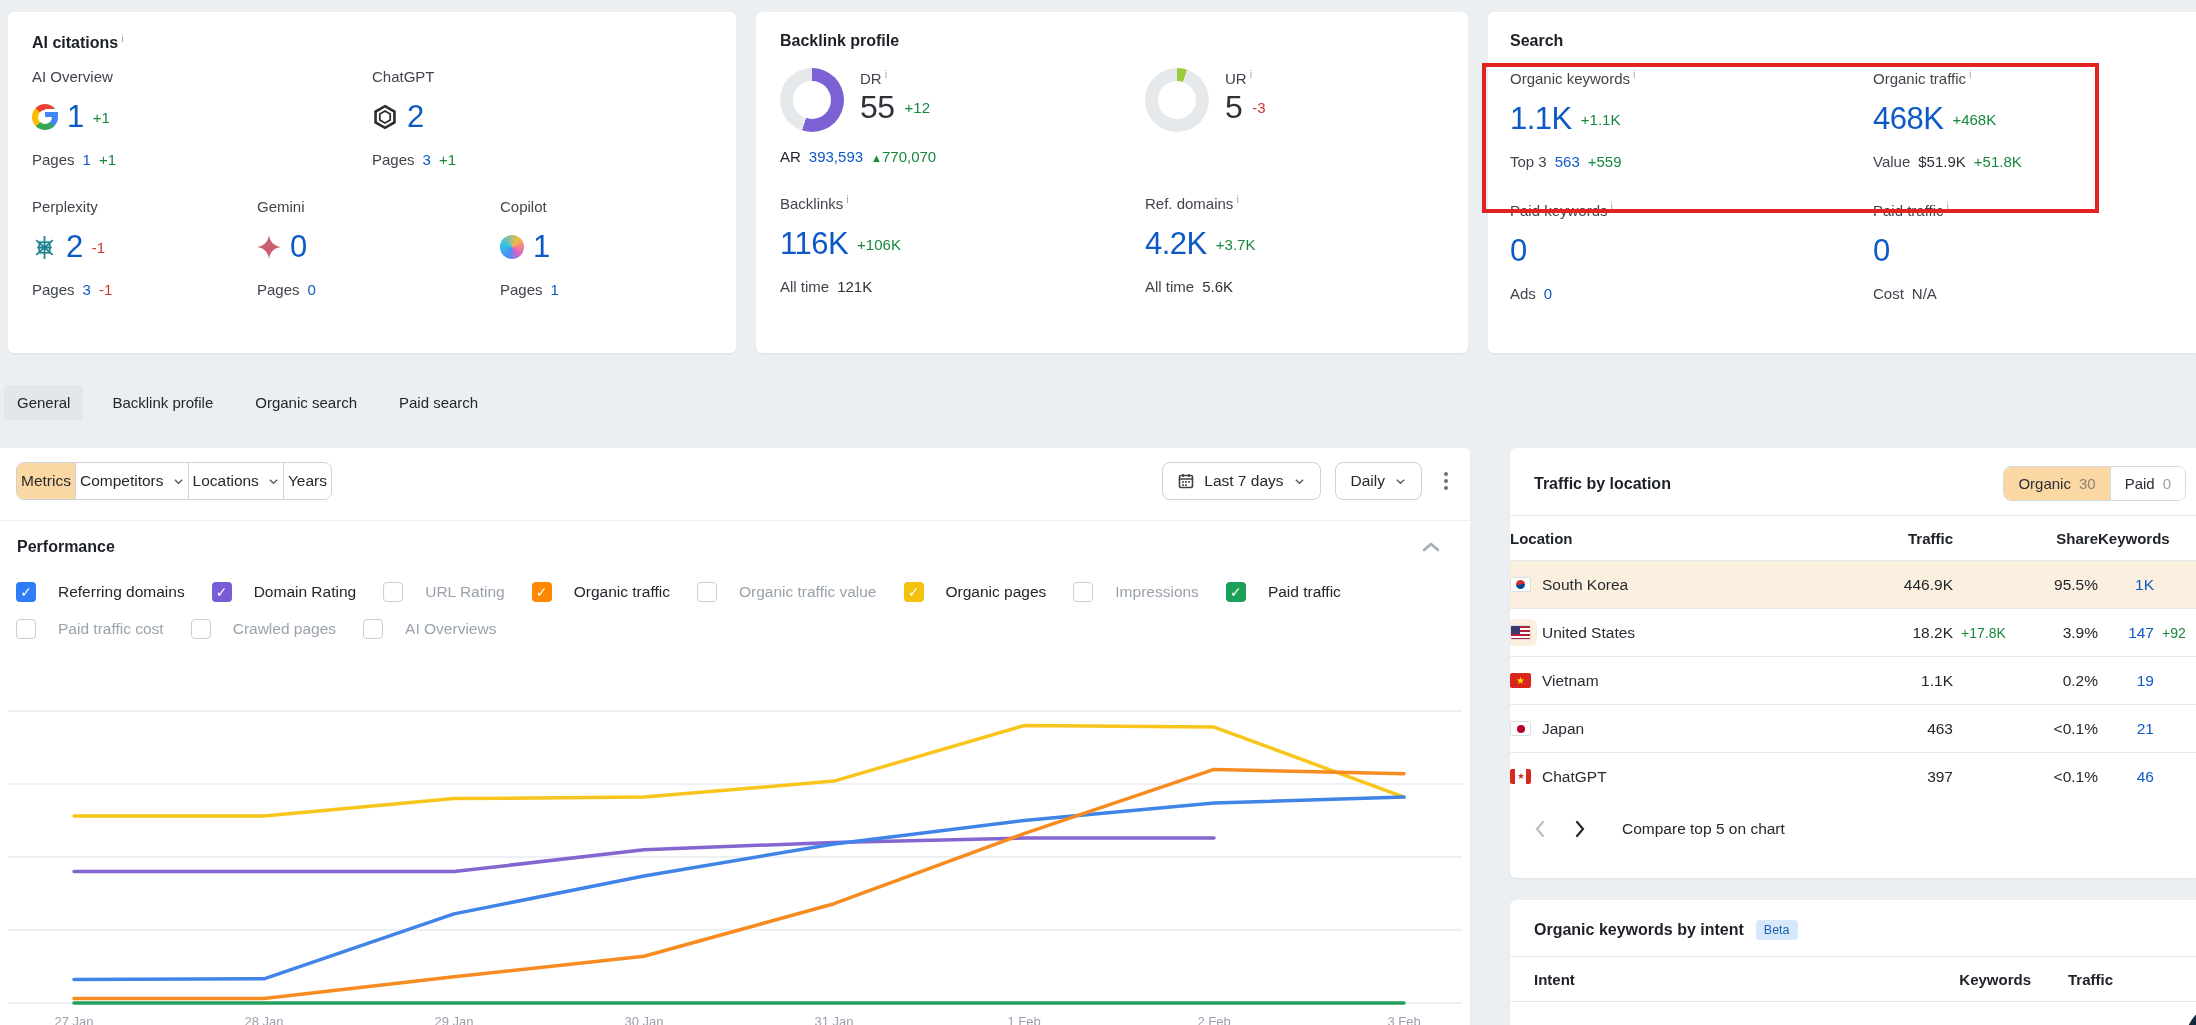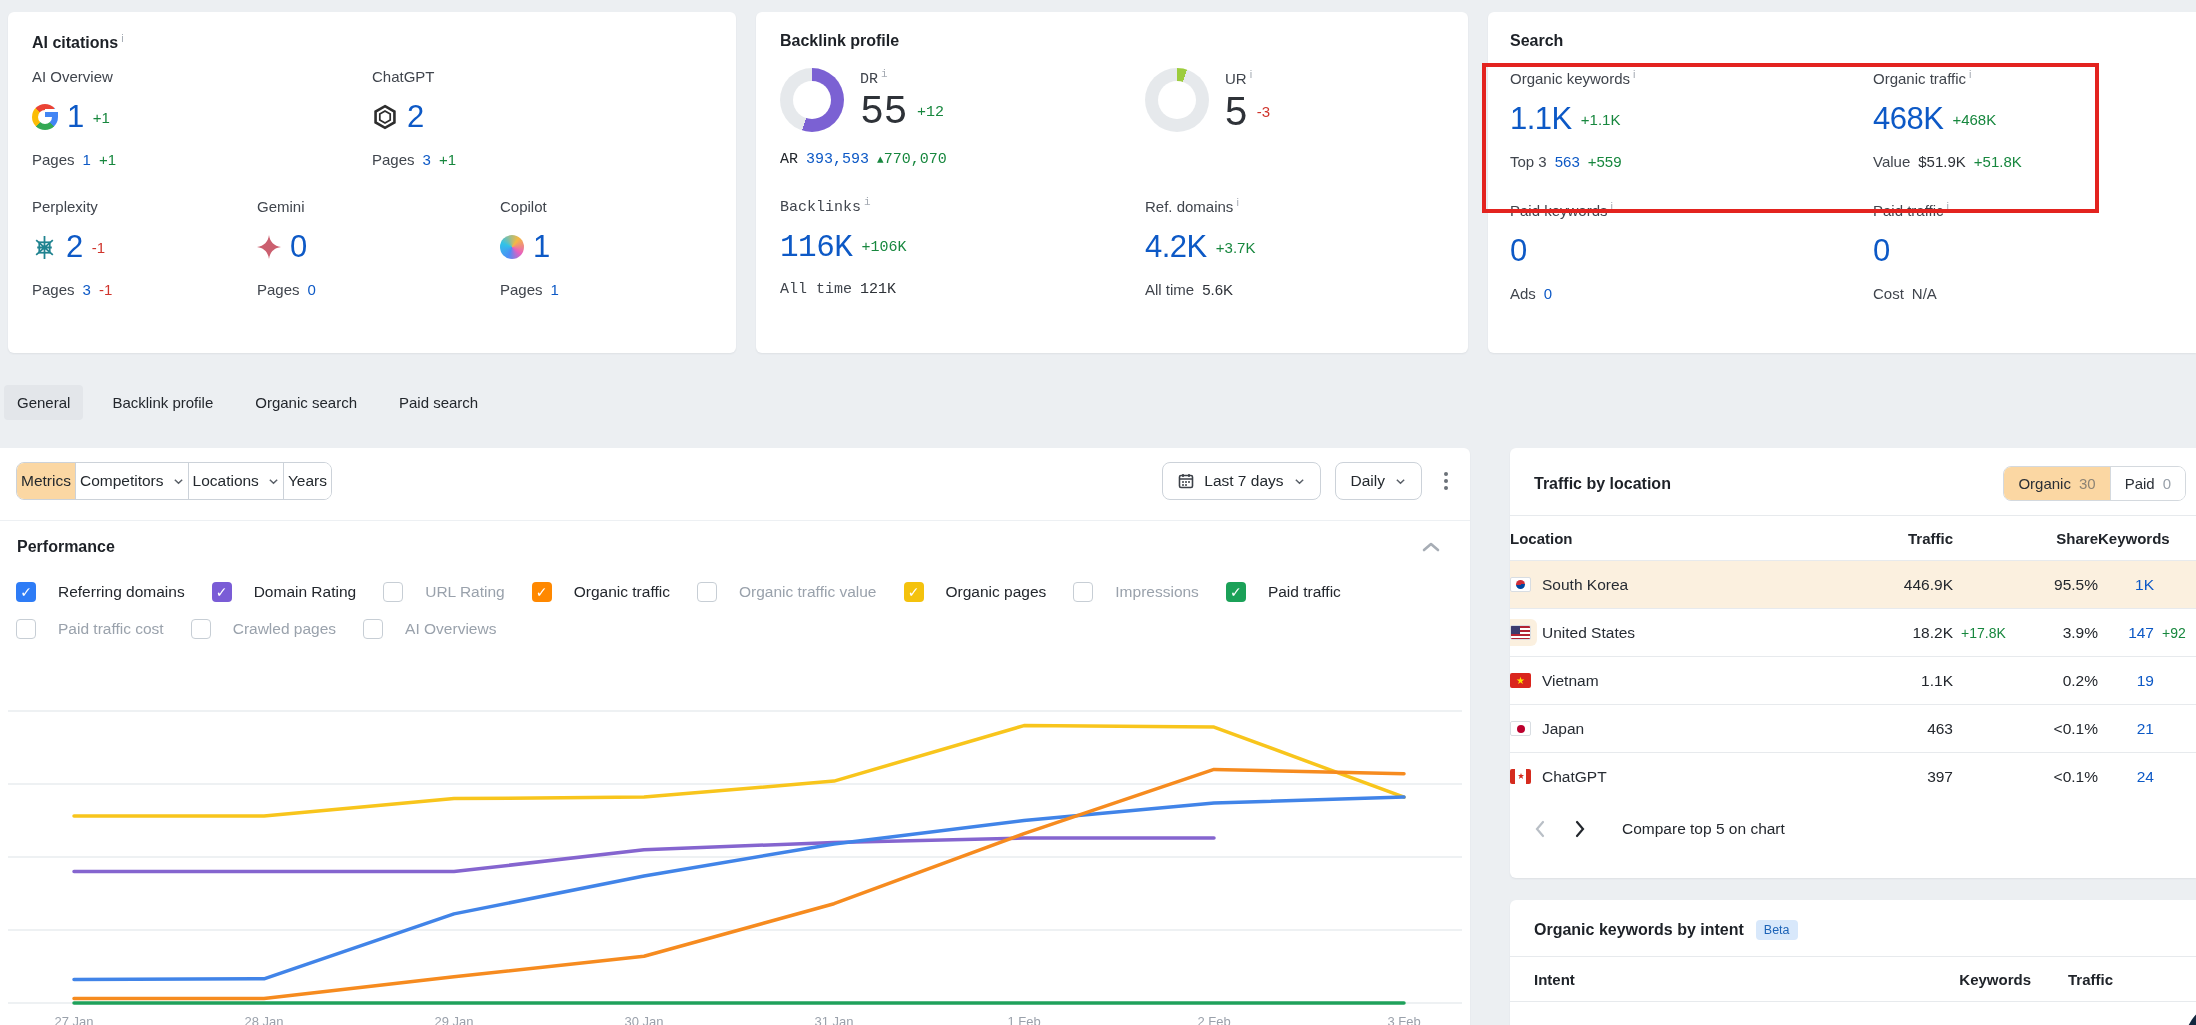--- a/index.html
+++ b/index.html
@@ -13,21 +13,21 @@
   .top-row { position:absolute; left:8px; top:12px; right:0; height:341px; display:flex; gap:20px; }
   .card-ai { width:728px; padding:20px 24px; }
   .card-bl { width:712px; padding:20px 24px; }
   .card-search { flex:1; padding:20px 22px; position:relative; border-radius:6px 0 0 6px; }
 
   .card-title { font-size:16px; font-weight:bold; color:#1d2127; }
   sup.info { color:#a5abb3; font-size:11px; font-weight:normal; margin-left:3px; cursor:pointer; }
 
   .m-label { font-size:15px; color:#40454d; }
   .big { font-size:31px; color:#0d59c6; letter-spacing:-.5px; }
-  .big-dark { font-size:40px; color:#2e3238; letter-spacing:-.5px; }
+  .big-dark { font-size:32px; color:#2e3238; letter-spacing:-.5px; }
   .delta-g { color:#17873e; font-size:15px; }
   .delta-r { color:#d0342c; font-size:15px; }
   .blue-link { color:#0d59c6; text-decoration:none; cursor:pointer; }
   .muted { color:#9aa1ab; }
   .sub-row { font-size:15px; color:#40454d; display:flex; gap:8px; align-items:flex-start; }
 
   .val-row { display:flex; align-items:center; gap:9px; margin:14px 0 16px; }
 
   
   .ai-row { display:flex; margin-top:16px; }
@@ -40,21 +40,21 @@
   .icon-google::after { content:""; position:absolute; right:0; top:5px; width:13px; height:8px;
     background:linear-gradient(180deg,#fff 0 3px,#4285f4 3px); }
   .icon-copilot { width:24px; height:24px; border-radius:50%; flex:0 0 auto;
     background:conic-gradient(from 200deg,#4c8df5,#31c3e8 25%,#f5b942 55%,#e85fc0 80%,#4c8df5); }
 
   
   .donut { position:relative; width:64px; height:64px; border-radius:50%; flex:0 0 auto; }
   .donut::before { content:""; position:absolute; inset:13px; background:#fff; border-radius:50%; }
 
   .bl-grid-row { display:flex; margin-top:18px; }
-  .bl-col { width:365px;font-family:Liberation Mono, monospace; }
+  .bl-col { width:365px; }
   .dr-wrap { display:flex; gap:16px; align-items:flex-start; }
   .score-line { display:flex; align-items:center; gap:10px; margin-top:2px; }
   .ar-line { margin-top:16px; font-size:15px; display:flex; gap:8px; align-items:flex-start; }
   .bl-row2 { margin-top:28px; }
 
   .search-grid { display:flex; margin-top:18px; }
   .search-col { width:363px; }
   .search-row2 { margin-top:30px; }
 
   .red-box { position:absolute; left:-6px; top:51px; width:617px; height:150px;
@@ -566,21 +566,21 @@
       <div class="loc-grid">
         <div class="loc-cell">
             <span class="flag-w">
               <span class="flag flag-ca"></span>
             </span>
             <span>ChatGPT</span>
           </div>
         <div class="ra">397</div>
         <div class="la dg"></div>
         <div class="ra">&lt;0.1%</div>
-        <div class="ra kw">24</div>
+        <div class="ra kw">46</div>
         <div class="la dg"></div>
       </div>
 
       <div class="loc-pager">
         <svg style="width:12px;height:18px" viewBox="0 0 12 18">
             <path d="M9 2L3 9l6 7" fill="none" stroke="#b9bfc6" stroke-width="2.2" stroke-linecap="round"></path>
           </svg>
         <svg style="width:12px;height:18px" viewBox="0 0 12 18">
             <path d="M3 2l6 7-6 7" fill="none" stroke="#23272d" stroke-width="2.2" stroke-linecap="round"></path>
           </svg>

